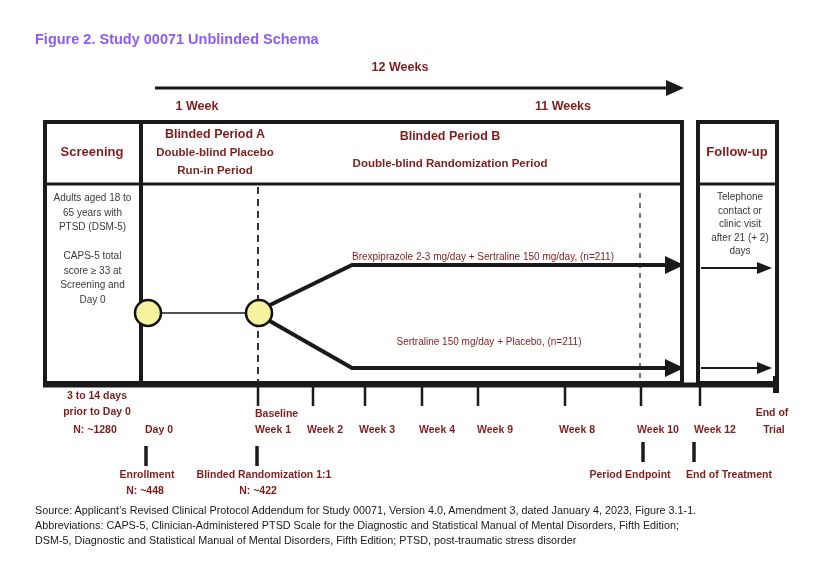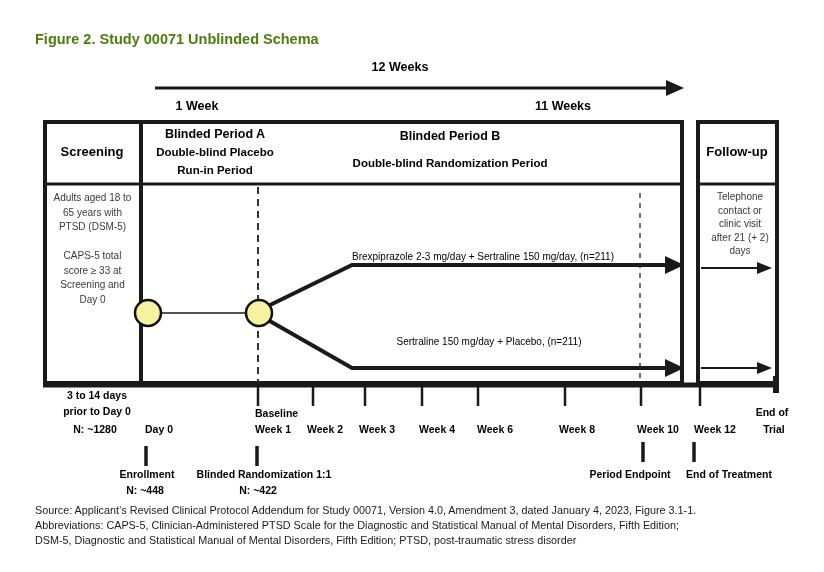--- a/index.html
+++ b/index.html
@@ -1,22 +1,22 @@
 <!DOCTYPE html>
 <html><head>
 <meta charset="utf-8">
 <style>
   html,body{margin:0;padding:0;background:#fff;}
   #page{position:relative;width:824px;height:572px;background:#ffffff;overflow:hidden;
         font-family:"Liberation Sans", sans-serif;color:#1a1a1a;}
-  .t{position:absolute;white-space:nowrap;font-size:10px;line-height:1.15;color:#000000;}
+  .t{position:absolute;white-space:nowrap;font-size:10px;line-height:1.15;color:#7f1d1d;}
   .ctr{transform:translateX(-50%);}
   .multi{white-space:pre-line;}
   #svg-layer{position:absolute;left:0;top:0;}
-  .title{font-size:14.5px;font-weight:bold;color:#4d7c0f;}
+  .title{font-size:14.5px;font-weight:bold;color:#8b5cf6;}
   .hdr{font-size:13px;font-weight:bold;}
   .hdr2{font-size:12.5px;font-weight:bold;}
   .sub{font-size:11.5px;font-weight:bold;}
   .tl{font-size:10.5px;font-weight:bold;}
   .body-txt{font-size:10px;color:#3a3a3a;text-align:center;}
   .foot{font-size:10.8px;line-height:15px;color:#1a1a1a;white-space:pre-line;}
 </style>
 </head>
 <body>
 
@@ -106,21 +106,21 @@
 
   <div class="t tl ctr" style="left:97px;top:389px;">3 to 14 days</div>
   <div class="t tl ctr" style="left:97px;top:405px;">prior to Day 0</div>
   <div class="t tl ctr" style="left:95px;top:423px;">N: ~1280</div>
   <div class="t tl ctr" style="left:159px;top:423px;">Day 0</div>
   <div class="t tl" style="left:255px;top:407px;">Baseline</div>
   <div class="t tl" style="left:255px;top:423px;">Week 1</div>
   <div class="t tl ctr" style="left:325px;top:423px;">Week 2</div>
   <div class="t tl ctr" style="left:377px;top:423px;">Week 3</div>
   <div class="t tl ctr" style="left:437px;top:423px;">Week 4</div>
-  <div class="t tl ctr" style="left:495px;top:423px;">Week 6</div>
+  <div class="t tl ctr" style="left:495px;top:423px;">Week 9</div>
   <div class="t tl ctr" style="left:577px;top:423px;">Week 8</div>
   <div class="t tl ctr" style="left:658px;top:423px;">Week 10</div>
   <div class="t tl ctr" style="left:715px;top:423px;">Week 12</div>
   <div class="t tl ctr" style="left:772px;top:406px;">End of</div>
   <div class="t tl ctr" style="left:774px;top:423px;">Trial</div>
 
   <div class="t tl ctr" style="left:147px;top:468px;">Enrollment</div>
   <div class="t tl ctr" style="left:145px;top:484px;">N: ~448</div>
   <div class="t tl ctr" style="left:264px;top:468px;">Blinded Randomization 1:1</div>
   <div class="t tl ctr" style="left:258px;top:484px;">N: ~422</div>

